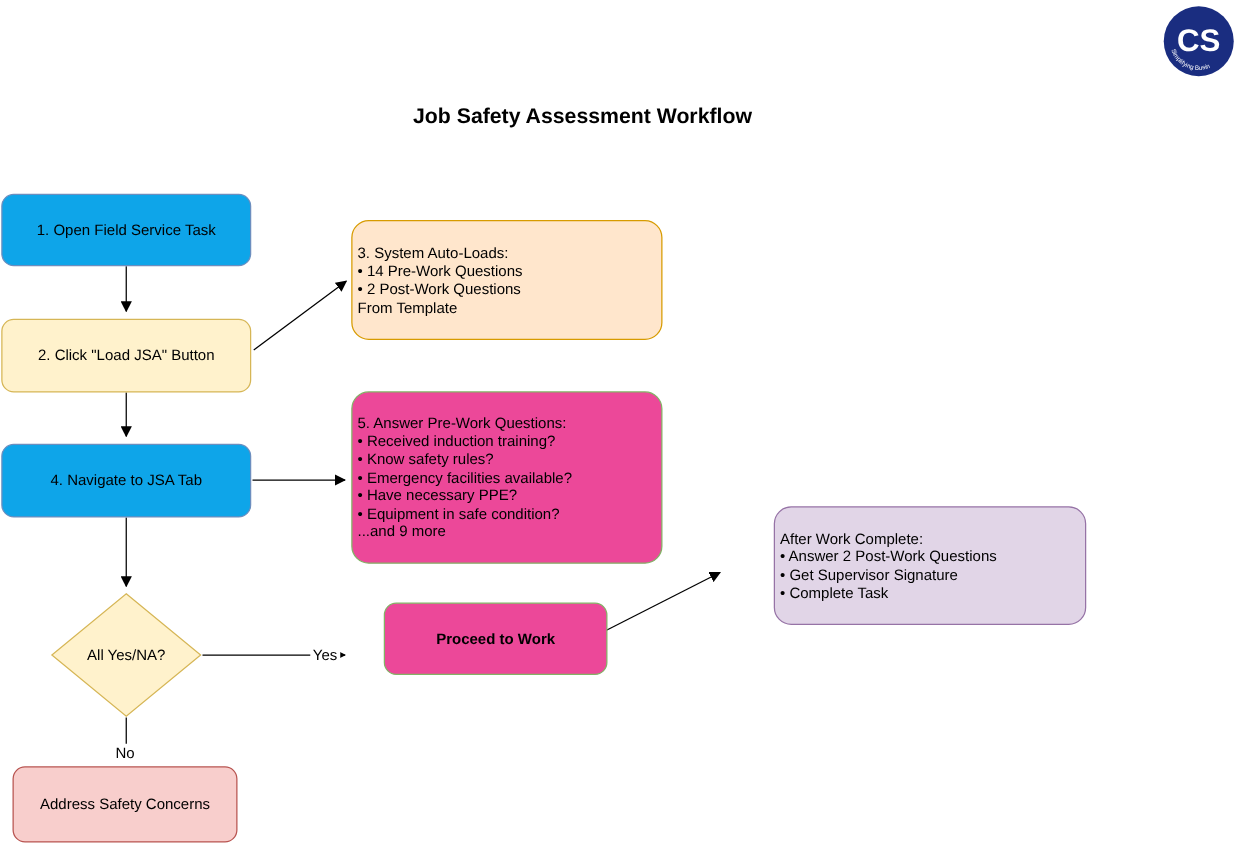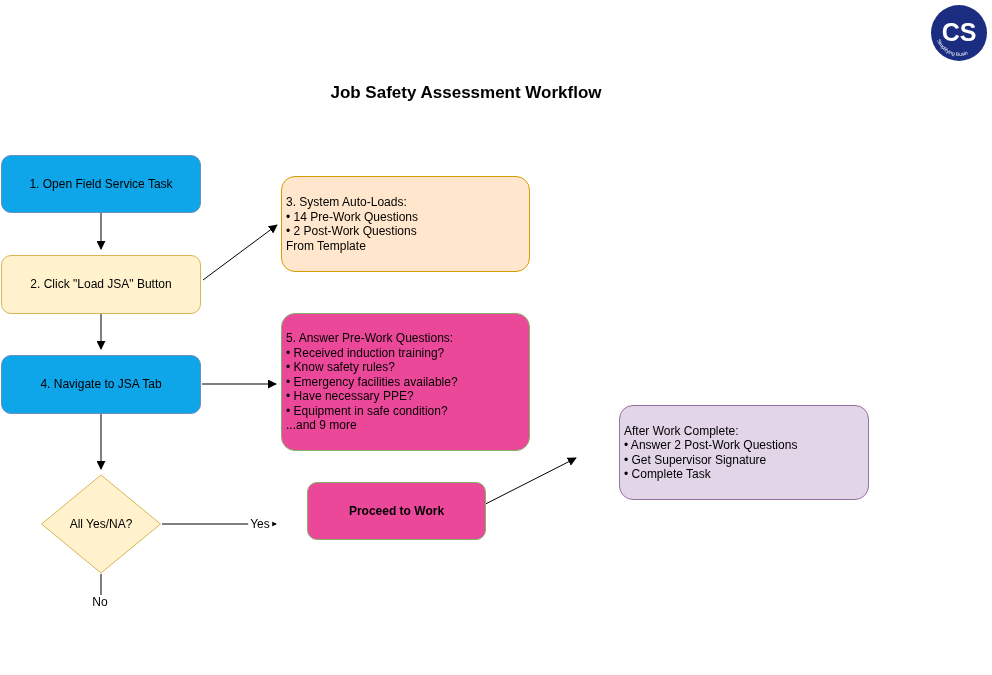--- a/index.html
+++ b/index.html
@@ -167,17 +167,20 @@
     <span class="node-label">Proceed to Work</span>
   </div>
 
   <div class="node fill-purple left-text" id="node-after-work">
     <span class="node-label">After Work Complete:
 • Answer 2 Post-Work Questions
 • Get Supervisor Signature
 • Complete Task</span>
   </div>
 
+  <div class="node fill-red" id="node-address">
+    <span class="node-label">Address Safety Concerns</span>
+  </div>
 
   <div class="edge-label" id="label-yes">Yes</div>
   <div class="edge-label" id="label-no">No</div>
 
 </div>
 
 </body></html>

